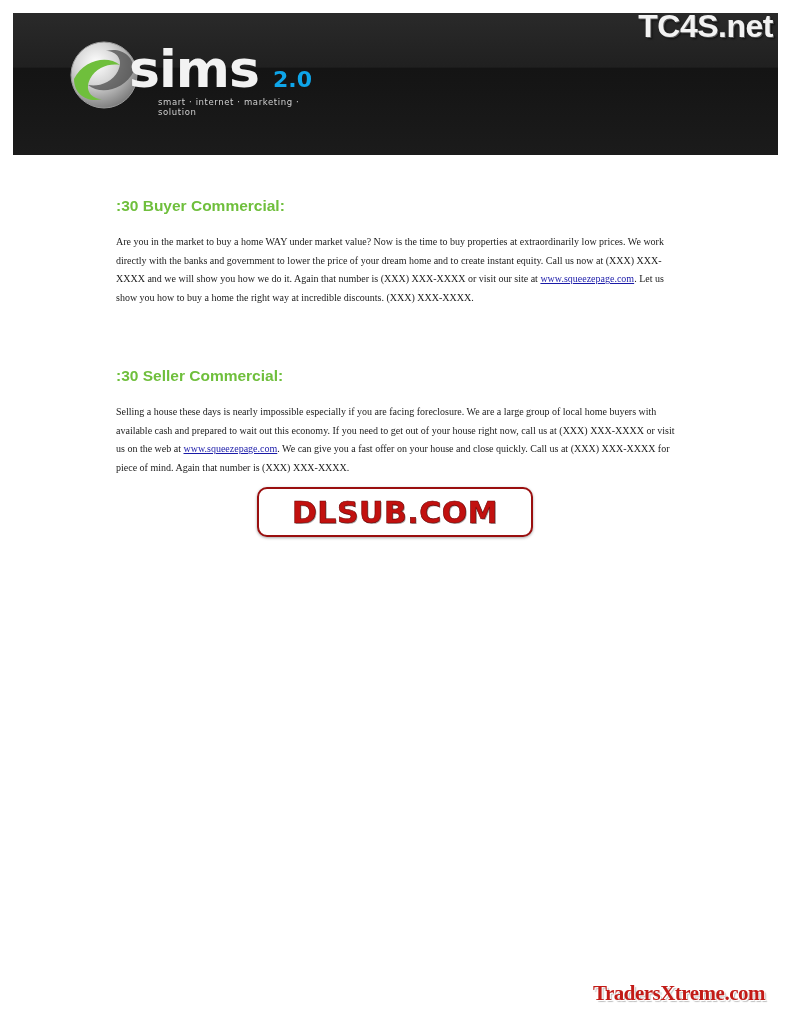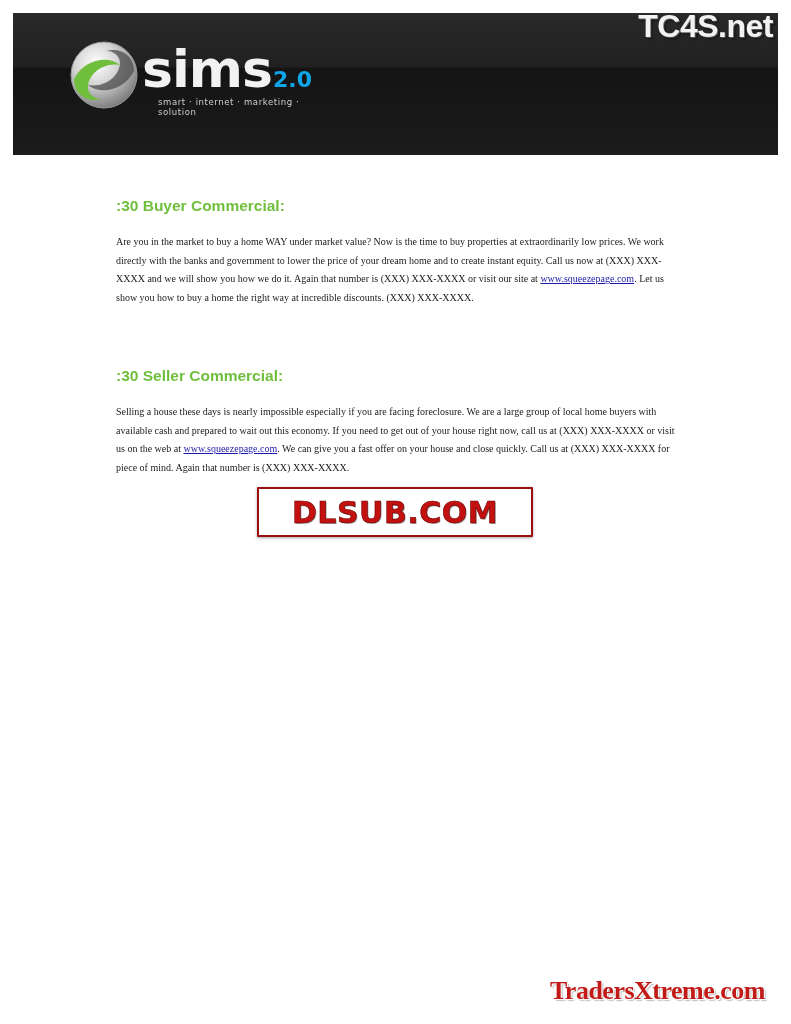--- a/index.html
+++ b/index.html
@@ -51,21 +51,21 @@
   }
   .logo-mark {
     position: absolute;
     left: 0;
     top: 4px;
     width: 72px;
     height: 72px;
   }
   .logo-text {
     position: absolute;
-    left: 74px;
+    left: 61px;
     top: 6px;
     font-family: "DejaVu Sans", sans-serif;
     font-size: 52px;
     font-weight: bold;
     color: #f2f2f2;
     letter-spacing: -1px;
     line-height: 56px;
   }
   .logo-version {
     position: absolute;
@@ -151,35 +151,35 @@
     font-weight: bold;
     color: #f2f2f2;
     text-shadow: 1px 1px 0 #555, 2px 2px 2px rgba(0,0,0,.6);
     letter-spacing: -0.5px;
   }
   .wm-traders {
     position: absolute;
     right: 26px;
     bottom: 18px;
     font-family: "Liberation Serif", serif;
-    font-size: 26px;
+    font-size: 21px;
     font-weight: bold;
     color: #c21b17;
     text-shadow: 1px 1px 0 #ffffff, 2px 2px 1px rgba(0,0,0,.25);
     letter-spacing: -0.5px;
   }
   .wm-dlsub {
     position: absolute;
     left: 257px;
     top: 487px;
     width: 272px;
     height: 46px;
     background: #ffffff;
     border: 2px solid #9a0f0f;
-    border-radius: 1px;
+    border-radius: 10px;
     box-shadow: 0 1px 3px rgba(0,0,0,.35);
     display: flex;
     align-items: center;
     justify-content: center;
   }
   .wm-dlsub span {
     font-family: "DejaVu Sans", sans-serif;
     font-size: 30px;
     font-weight: bold;
     color: #c2110f;

